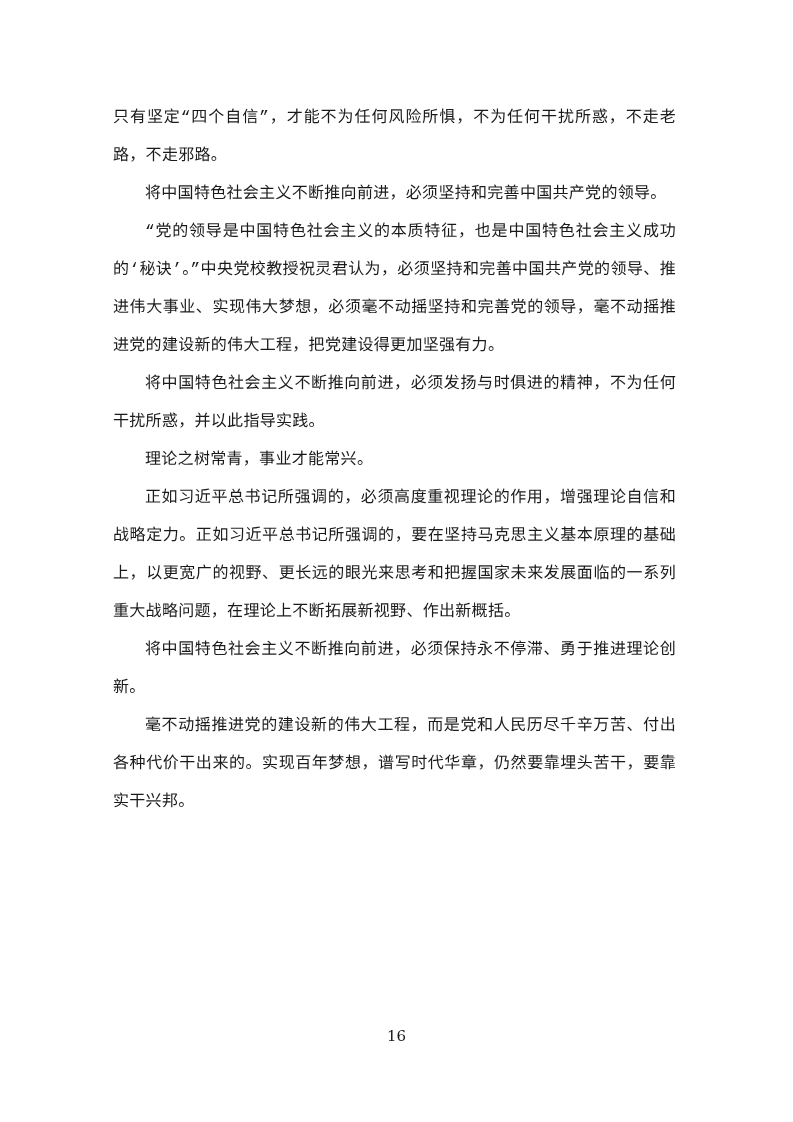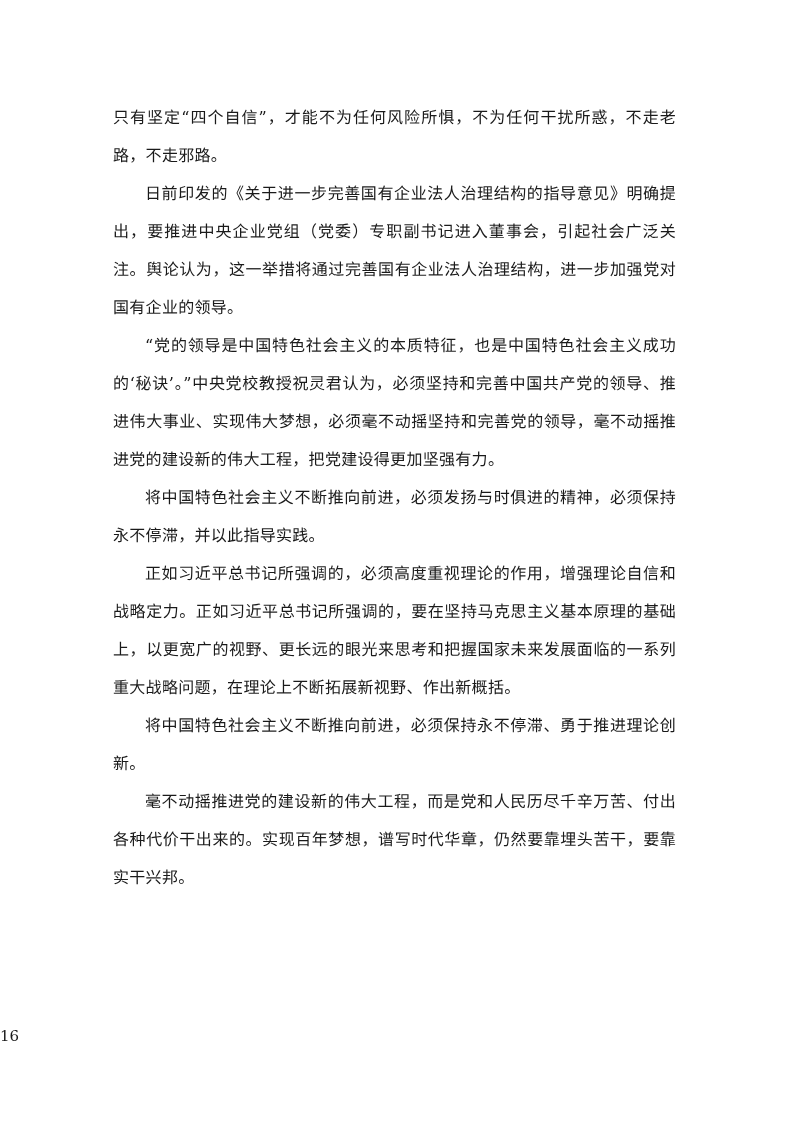--- a/index.html
+++ b/index.html
@@ -21,52 +21,55 @@
     top: 0;
     width: 793px;
     height: 1122px;
     background: #ffffff;
   }
   .content {
     position: absolute;
     left: 113px;
     top: 99px;
     width: 563px;
+    font-family: Liberation Mono, monospace;
   }
   .para {
     margin: 0;
     padding: 0;
     font-size: 16px;
     line-height: 38px;
     text-align: justify;
     text-justify: inter-ideograph;
     text-indent: 2em;
     word-break: break-all;
     letter-spacing: 0.3px;
   }
   .para.no-indent {
     text-indent: 0;
   }
   .page-number {
     position: absolute;
     left: 0;
     top: 1026px;
     width: 793px;
+    text-align: center;
     font-size: 15px;
     line-height: 20px;
     color: #1a1a1a;
   }
 </style>
 </head>
 <body>
 
 <div class="page">
   <div class="content">
     <p class="para no-indent">只有坚定“四个自信”，才能不为任何风险所惧，不为任何干扰所惑，不走老路，不走邪路。</p>
-    <p class="para">日前印发的《关于进一步完善国有企业法人治理结构的指导意见》明确提出，要推进中央企业党组（党委）专职副书记进入董事会，引起社会广泛关注。舆论认为，这一举措将通过完善国有企业法人治理结构，进一步加强党对国有企业的领导。</p>
+    <p class="para">将中国特色社会主义不断推向前进，必须坚持和完善中国共产党的领导。</p>
     <p class="para">“党的领导是中国特色社会主义的本质特征，也是中国特色社会主义成功的‘秘诀’。”中央党校教授祝灵君认为，必须坚持和完善中国共产党的领导、推进伟大事业、实现伟大梦想，必须毫不动摇坚持和完善党的领导，毫不动摇推进党的建设新的伟大工程，把党建设得更加坚强有力。</p>
-    <p class="para">将中国特色社会主义不断推向前进，必须发扬与时俱进的精神，必须保持永不停滞，并以此指导实践。</p>
+    <p class="para">将中国特色社会主义不断推向前进，必须发扬与时俱进的精神，不为任何干扰所惑，并以此指导实践。</p>
+    <p class="para">理论之树常青，事业才能常兴。</p>
     <p class="para">正如习近平总书记所强调的，必须高度重视理论的作用，增强理论自信和战略定力。正如习近平总书记所强调的，要在坚持马克思主义基本原理的基础上，以更宽广的视野、更长远的眼光来思考和把握国家未来发展面临的一系列重大战略问题，在理论上不断拓展新视野、作出新概括。</p>
     <p class="para">将中国特色社会主义不断推向前进，必须保持永不停滞、勇于推进理论创新。</p>
     <p class="para">毫不动摇推进党的建设新的伟大工程，而是党和人民历尽千辛万苦、付出各种代价干出来的。实现百年梦想，谱写时代华章，仍然要靠埋头苦干，要靠实干兴邦。</p>
   </div>
   <div class="page-number">16</div>
 </div>
 
 </body></html>

